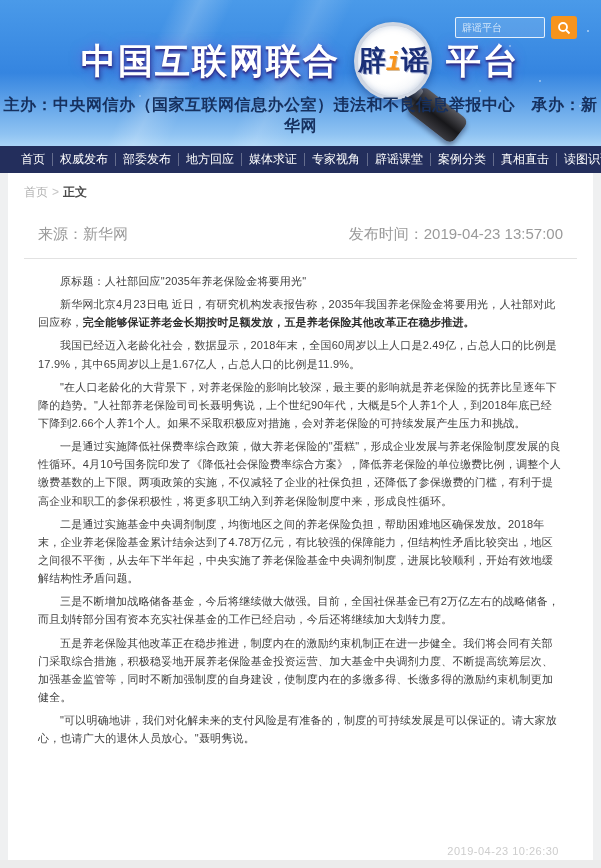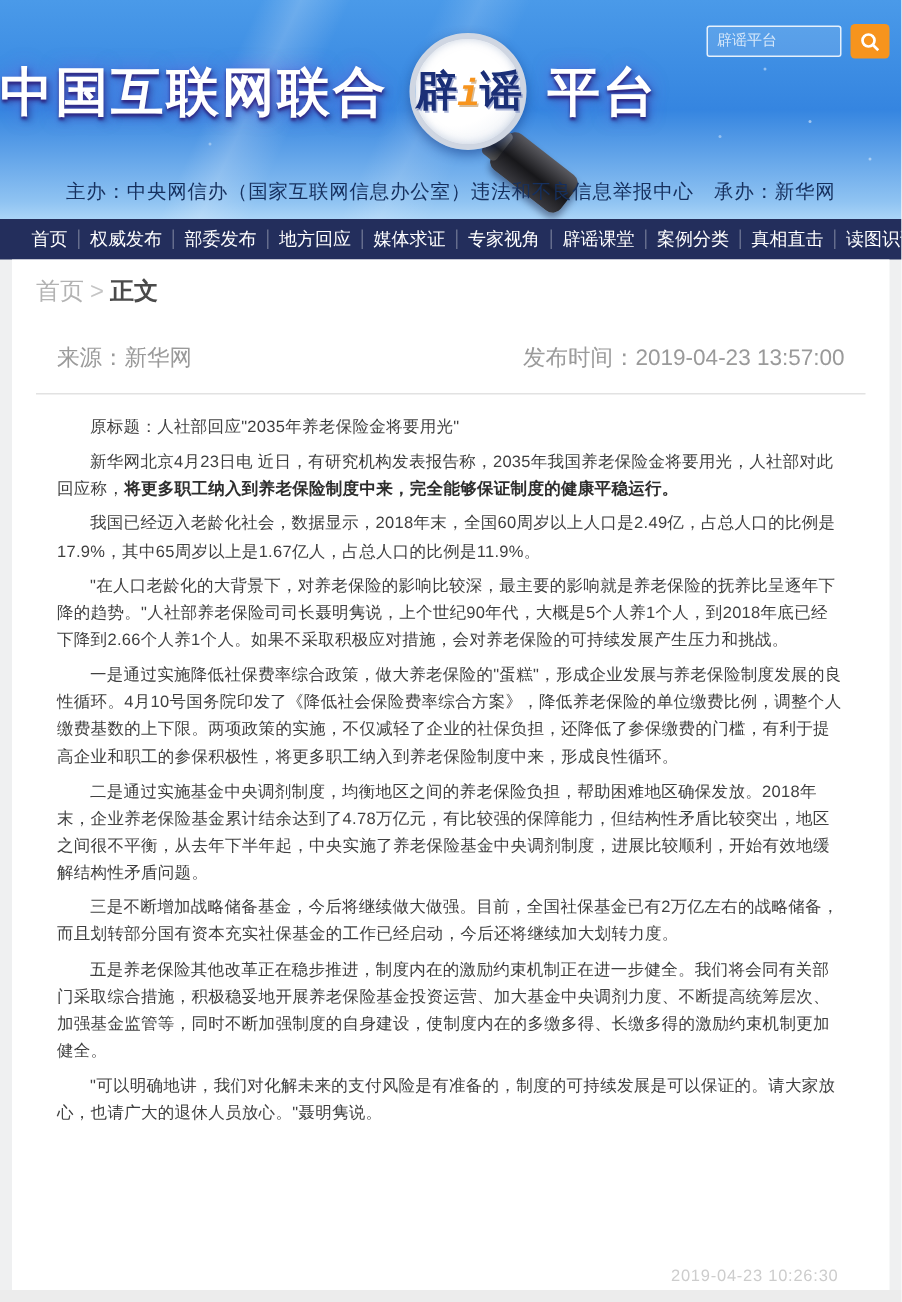--- a/index.html
+++ b/index.html
@@ -22,40 +22,40 @@
   }
   .banner .dots {
     position: absolute; top: 20px; right: 30px; width: 2px; height: 2px;
     border-radius: 50%; background: rgba(255,255,255,.8);
     box-shadow: 18px 10px 0 rgba(255,255,255,.6), 40px 40px 0 rgba(255,255,255,.5),
       -30px 60px 0 rgba(255,255,255,.5), 10px 85px 0 rgba(255,255,255,.45),
       -60px 25px 0 rgba(255,255,255,.45), -90px 70px 0 rgba(255,255,255,.4),
       -480px 30px 0 rgba(255,255,255,.4), -430px 75px 0 rgba(255,255,255,.35);
   }
   .search-area {
-    position: absolute; top: 16px; right: 8px;
+    position: absolute; top: 16px; right: 24px;
     display: flex; align-items: center; gap: 6px; z-index: 5;
   }
   .search-input {
     width: 90px; height: 21px;
     background: rgba(255,255,255,.12);
     border: 1px solid rgba(255,255,255,.85);
     border-radius: 2px;
     color: #fff; font-size: 10px; padding: 0 6px;
     outline: none;
   }
   .search-input::placeholder { color: rgba(255,255,255,.75); }
   .search-btn {
     width: 26px; height: 23px; border: none; border-radius: 3px;
     background: #f7941d; cursor: pointer;
     display: flex; align-items: center; justify-content: center;
   }
   .logo-row {
     position: absolute; top: 22px; left: 0; width: 100%;
-    display: flex; align-items: center; justify-content: flex-start;
+    display: flex; align-items: center; justify-content: center;
     gap: 14px; z-index: 3;
   }
   .logo-left, .logo-right {
     font-size: 35px; font-weight: bold; color: #fff; letter-spacing: 2px;
     text-shadow: 0 2px 2px rgba(43,28,120,.85), 0 0 12px rgba(130,80,220,.55), 2px 3px 4px rgba(20,40,120,.6);
   }
   .mag-wrap { position: relative; width: 78px; height: 78px; }
   .mag-handle {
     position: absolute; bottom: -30px; right: -34px;
     width: 58px; height: 30px; border-radius: 7px;
@@ -74,42 +74,42 @@
     border: 4px solid #cfd6e2;
     box-shadow: 0 3px 8px rgba(10,40,110,.45), inset 0 0 6px rgba(150,170,200,.5);
     display: flex; align-items: center; justify-content: center; z-index: 2;
   }
   .mag-text { font-weight: bold; color: #1b2f77; font-size: 28px; letter-spacing: -1px;
     text-shadow: 1px 1px 0 rgba(90,110,180,.5); white-space: nowrap; font-family: Liberation Mono, monospace; }
   .mag-accent { color: #f7941d; font-size: 25px; font-style: italic; font-weight: bold;
     text-shadow: 1px 1px 0 rgba(160,90,0,.4); padding: 0 1px; }
   .sponsor {
     position: absolute; bottom: 9px; width: 100%; text-align: center;
-    font-size: 13px; font-weight: normal; color: #16305e; z-index: 3; letter-spacing: .5px;
+    font-size: 16px; font-weight: bold; color: #16305e; z-index: 3; letter-spacing: .5px;
   }
 
   
   .nav {
     height: 27px; background: #232e5c;
     display: flex; align-items: center; justify-content: space-between;
     padding: 0 14px;
   }
   .nav-item {
     color: #fff; font-size: 12px; text-decoration: none; white-space: nowrap;
     padding: 0 7px; line-height: 13px; cursor: pointer;
   }
   .nav-item + .nav-item { border-left: 1px solid rgba(255,255,255,.3); }
 
   
   .card {
     position: relative; margin: 0 8px; background: #fff;
     min-height: 687px; padding-bottom: 26px;
   }
   .breadcrumb {
-    padding: 11px 16px 9px; font-size: 16px; color: #b3b3b3;
+    padding: 11px 16px 9px; font-size: 12px; color: #b3b3b3;
   }
   .breadcrumb .crumb-current { color: #4a4a4a; font-weight: bold; }
   .breadcrumb .crumb-home { color: #b3b3b3; cursor: pointer; }
   .crumb-sep { margin: 0 4px; color: #c5c5c5; }
 
   .article { padding: 0 30px; }
   .article-title {
     margin-top: 27px; text-align: center;
     font-size: 20px; font-weight: bold; color: #1e3d99; letter-spacing: 1px;
   }
@@ -185,21 +185,21 @@
   </div>
 
   <article class="article">
     <div class="article-meta">
       <span><span>来源：</span><span>新华网</span></span>
       <span><span>发布时间：</span><span>2019-04-23 13:57:00</span></span>
     </div>
     <hr class="article-hr">
     <div class="article-body">
         <p><span>原标题：人社部回应"2035年养老保险金将要用光"</span></p>
-        <p><span>新华网北京4月23日电 近日，有研究机构发表报告称，2035年我国养老保险金将要用光，人社部对此回应称，</span><b>将更多职工纳入到养老保险制度中来，完全能够保证制度的健康平稳运行。</b></p>
+        <p><span>新华网北京4月23日电 近日，有研究机构发表报告称，2035年我国养老保险金将要用光，人社部对此回应称，</span><b>完全能够保证养老金长期按时足额发放，五是养老保险其他改革正在稳步推进。</b></p>
         <p><span>我国已经迈入老龄化社会，数据显示，2018年末，全国60周岁以上人口是2.49亿，占总人口的比例是17.9%，其中65周岁以上是1.67亿人，占总人口的比例是11.9%。</span></p>
         <p><span>"在人口老龄化的大背景下，对养老保险的影响比较深，最主要的影响就是养老保险的抚养比呈逐年下降的趋势。"人社部养老保险司司长聂明隽说，上个世纪90年代，大概是5个人养1个人，到2018年底已经下降到2.66个人养1个人。如果不采取积极应对措施，会对养老保险的可持续发展产生压力和挑战。</span></p>
         <p><span>一是通过实施降低社保费率综合政策，做大养老保险的"蛋糕"，形成企业发展与养老保险制度发展的良性循环。4月10号国务院印发了《降低社会保险费率综合方案》，降低养老保险的单位缴费比例，调整个人缴费基数的上下限。两项政策的实施，不仅减轻了企业的社保负担，还降低了参保缴费的门槛，有利于提高企业和职工的参保积极性，将更多职工纳入到养老保险制度中来，形成良性循环。</span></p>
         <p><span>二是通过实施基金中央调剂制度，均衡地区之间的养老保险负担，帮助困难地区确保发放。2018年末，企业养老保险基金累计结余达到了4.78万亿元，有比较强的保障能力，但结构性矛盾比较突出，地区之间很不平衡，从去年下半年起，中央实施了养老保险基金中央调剂制度，进展比较顺利，开始有效地缓解结构性矛盾问题。</span></p>
         <p><span>三是不断增加战略储备基金，今后将继续做大做强。目前，全国社保基金已有2万亿左右的战略储备，而且划转部分国有资本充实社保基金的工作已经启动，今后还将继续加大划转力度。</span></p>
         <p><span>五是养老保险其他改革正在稳步推进，制度内在的激励约束机制正在进一步健全。我们将会同有关部门采取综合措施，积极稳妥地开展养老保险基金投资运营、加大基金中央调剂力度、不断提高统筹层次、加强基金监管等，同时不断加强制度的自身建设，使制度内在的多缴多得、长缴多得的激励约束机制更加健全。</span></p>
         <p><span>"可以明确地讲，我们对化解未来的支付风险是有准备的，制度的可持续发展是可以保证的。请大家放心，也请广大的退休人员放心。"聂明隽说。</span></p>
       </div>
   </article>
 </main>

